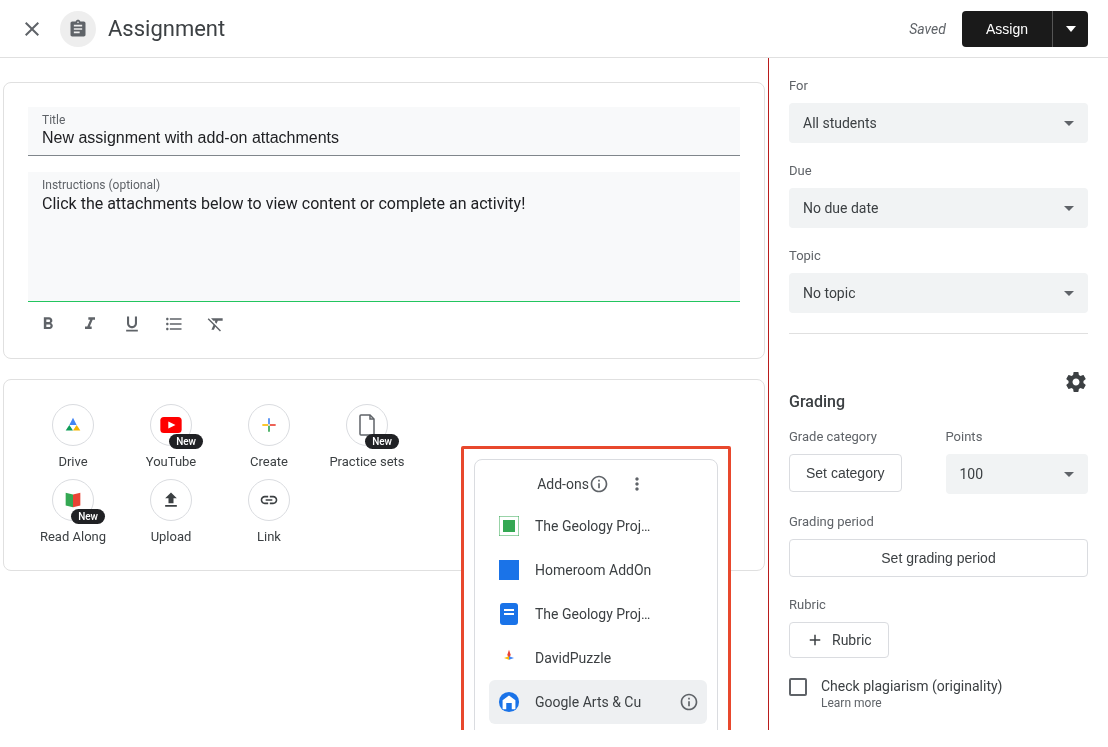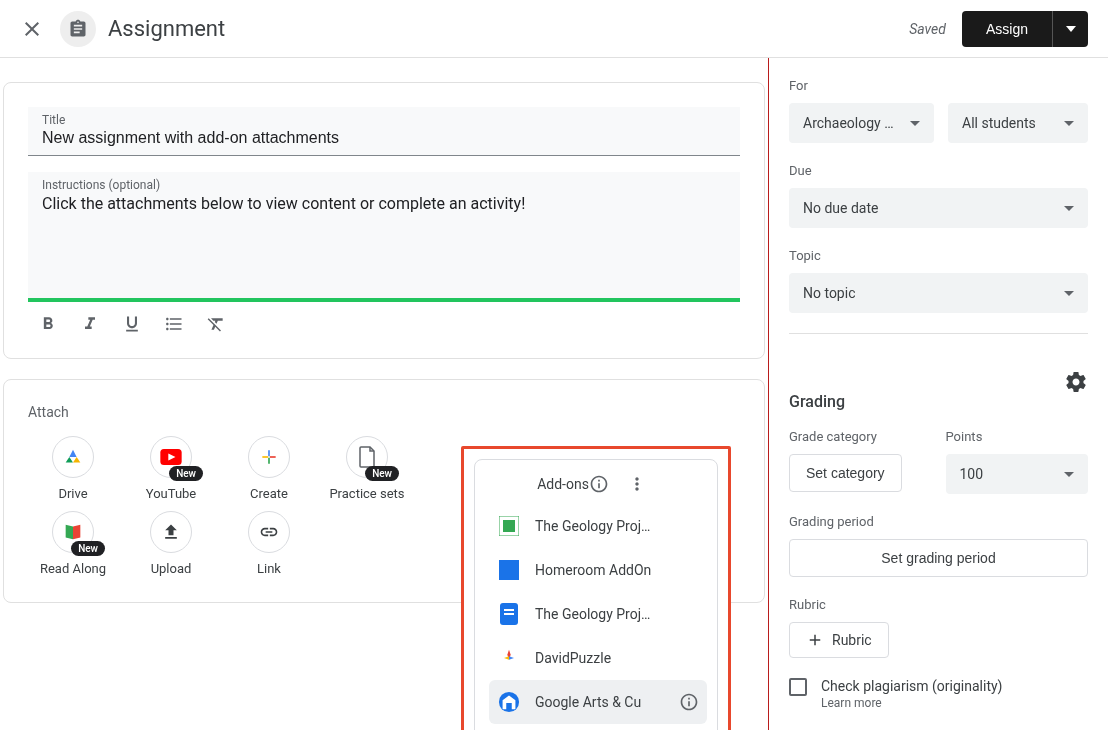--- a/index.html
+++ b/index.html
@@ -11,21 +11,21 @@
 .saved { font-style: italic; color: #5f6368; margin-right: 16px; font-size: 14px; }
 .assign-btn { background: #1a1a1a; color: #fff; border: none; padding: 0 24px; height: 36px; font-size: 14px; font-weight: 500; cursor: pointer; border-radius: 4px 0 0 4px; }
 .assign-drop { background: #1a1a1a; color: #fff; border: none; border-left: 1px solid #555; height: 36px; width: 36px; cursor: pointer; border-radius: 0 4px 4px 0; display: flex; align-items: center; justify-content: center; }
 .main-layout { display: flex; }
 .content-col { flex: 1; padding: 24px 3px; }
 .sidebar { width: 340px; border-left: 1px solid #b91c1c; padding: 20px; }
 .card { border: 1px solid #e0e0e0; border-radius: 8px; padding: 24px; margin-bottom: 20px; background: #fff; }
 .input-wrap { background: #f8f9fa; border-bottom: 1px solid #80868b; padding: 6px 14px 8px; margin-bottom: 16px; }
 .input-label { font-size: 12px; color: #5f6368; display: block; margin-bottom: 2px; }
 .input-val { font-size: 16px; color: #202124; width: 100%; border: none; background: transparent; outline: none; }
-.instructions-box { background: #f8f9fa; border-bottom: 4px solid #22c55e; padding: 6px 14px 8px; min-height: 130px; }
+.instructions-box { background: #f8f9fa; border-bottom: 1px solid #22c55e; padding: 6px 14px 8px; min-height: 130px; }
 .toolbar { display: flex; gap: 22px; padding: 12px 10px 0; color: #5f6368; align-items: center; }
 .toolbar svg { width: 20px; height: 20px; cursor: pointer; }
 .attach-label { font-size: 14px; color: #5f6368; margin-bottom: 16px; }
 .attach-grid { display: flex; flex-wrap: wrap; gap: 8px; }
 .attach-item { width: 90px; display: flex; flex-direction: column; align-items: center; cursor: pointer; position: relative; }
 .attach-circle { width: 42px; height: 42px; border: 1px solid #dadce0; border-radius: 50%; display: flex; align-items: center; justify-content: center; margin-bottom: 8px; position: relative; }
 .attach-name { font-size: 13px; color: #3c4043; text-align: center; line-height: 1.3; }
 .badge { position: absolute; background: #202124; color: #fff; font-size: 10px; padding: 2px 7px; border-radius: 10px; bottom: -4px; right: -12px; font-weight: 500; }
 .addons-panel { position: absolute; border: 3px solid #e8482d; border-radius: 2px; padding: 10px; background: #fff; width: 270px; height: 310px; left: 461px; top: 388px; }
 .addons-inner { border: 1px solid #dadce0; border-radius: 8px; height: 100%; padding: 14px 4px 4px 14px; position: relative; }
@@ -103,21 +103,20 @@
         <svg viewBox="0 0 24 24">
             <path fill="currentColor" d="M4 10.5c-.83 0-1.5.67-1.5 1.5s.67 1.5 1.5 1.5 1.5-.67 1.5-1.5-.67-1.5-1.5-1.5zm0-6c-.83 0-1.5.67-1.5 1.5S3.17 7.5 4 7.5 5.5 6.83 5.5 6 4.83 4.5 4 4.5zm0 12c-.83 0-1.5.68-1.5 1.5s.68 1.5 1.5 1.5 1.5-.68 1.5-1.5-.67-1.5-1.5-1.5zM7 19h14v-2H7v2zm0-6h14v-2H7v2zm0-8v2h14V5H7z"></path>
           </svg>
         <svg viewBox="0 0 24 24">
             <path fill="currentColor" d="M3.27 5L2 6.27l6.97 6.97L6.5 19h3l1.57-3.66L16.73 21 18 19.73 3.55 5.27 3.27 5zM6 5v.18L8.82 8h2.4l-.72 1.68 2.1 2.1L14.21 8H20V5H6z"></path>
           </svg>
       </div>
     </div>
 
     <div class="card" style="position:relative;">
-      <div class="attach-label">Attach</div>
       <div class="attach-grid" style="max-width:400px;">
         <div class="attach-item">
           <div class="attach-circle">
               <svg width="22" height="22" viewBox="0 0 24 24">
                 <path fill="#0F9D58" d="M4 18 L8 12 L12 18 Z"></path>
                 <path fill="#4285F4" d="M8 12 L12 4 L16 12 Z"></path>
                 <path fill="#F4B400" d="M12 18 L16 12 L20 18 Z"></path>
               </svg>
             </div>
           <span class="attach-name">Drive</span>
@@ -244,24 +243,20 @@
               </svg>
           </div>
         </div>
       </div>
     </div>
   </div>
 
   <div class="sidebar">
     <div class="side-label">For</div>
     <div class="side-row">
-      <div class="select-box" style="flex:0 0 145px;">
-          <span class="txt">Archaeology …</span>
-          <span class="caret"></span>
-        </div>
       <div class="select-box">
           <span class="txt">All students</span>
           <span class="caret"></span>
         </div>
     </div>
     <div class="side-label">Due</div>
     <div class="side-row">
       <div class="select-box">
           <span class="txt">No due date</span>
           <span class="caret"></span>

